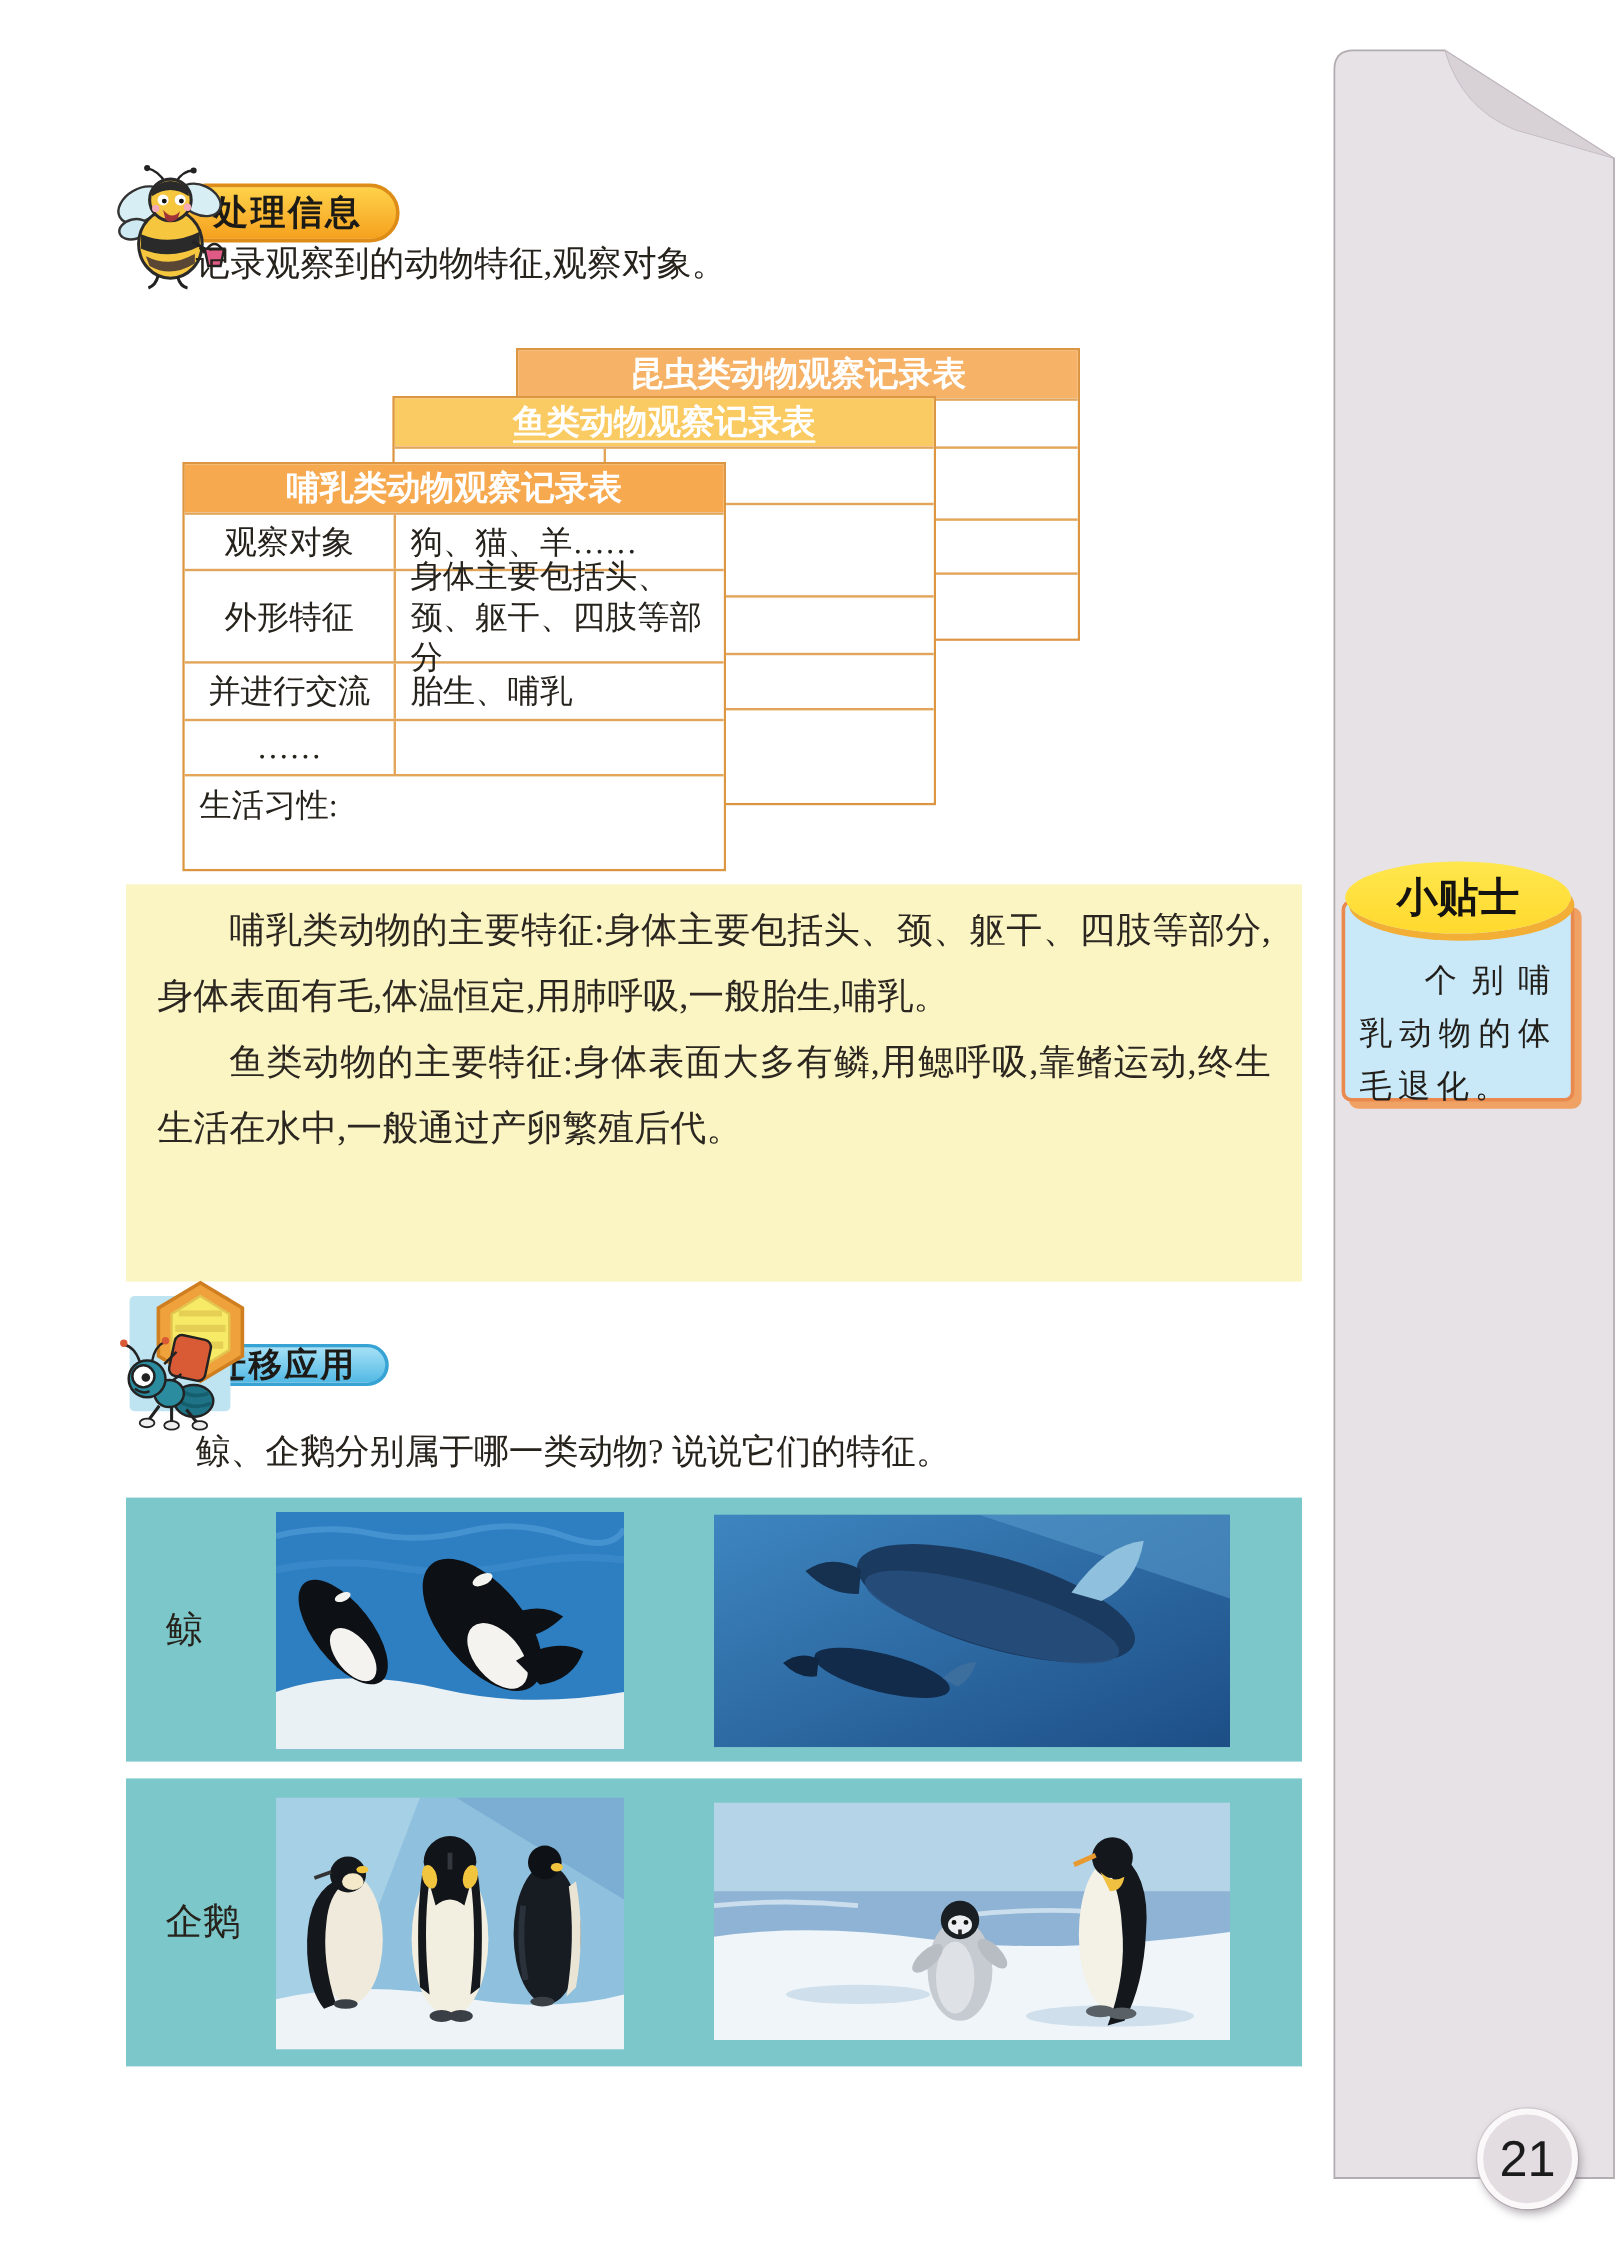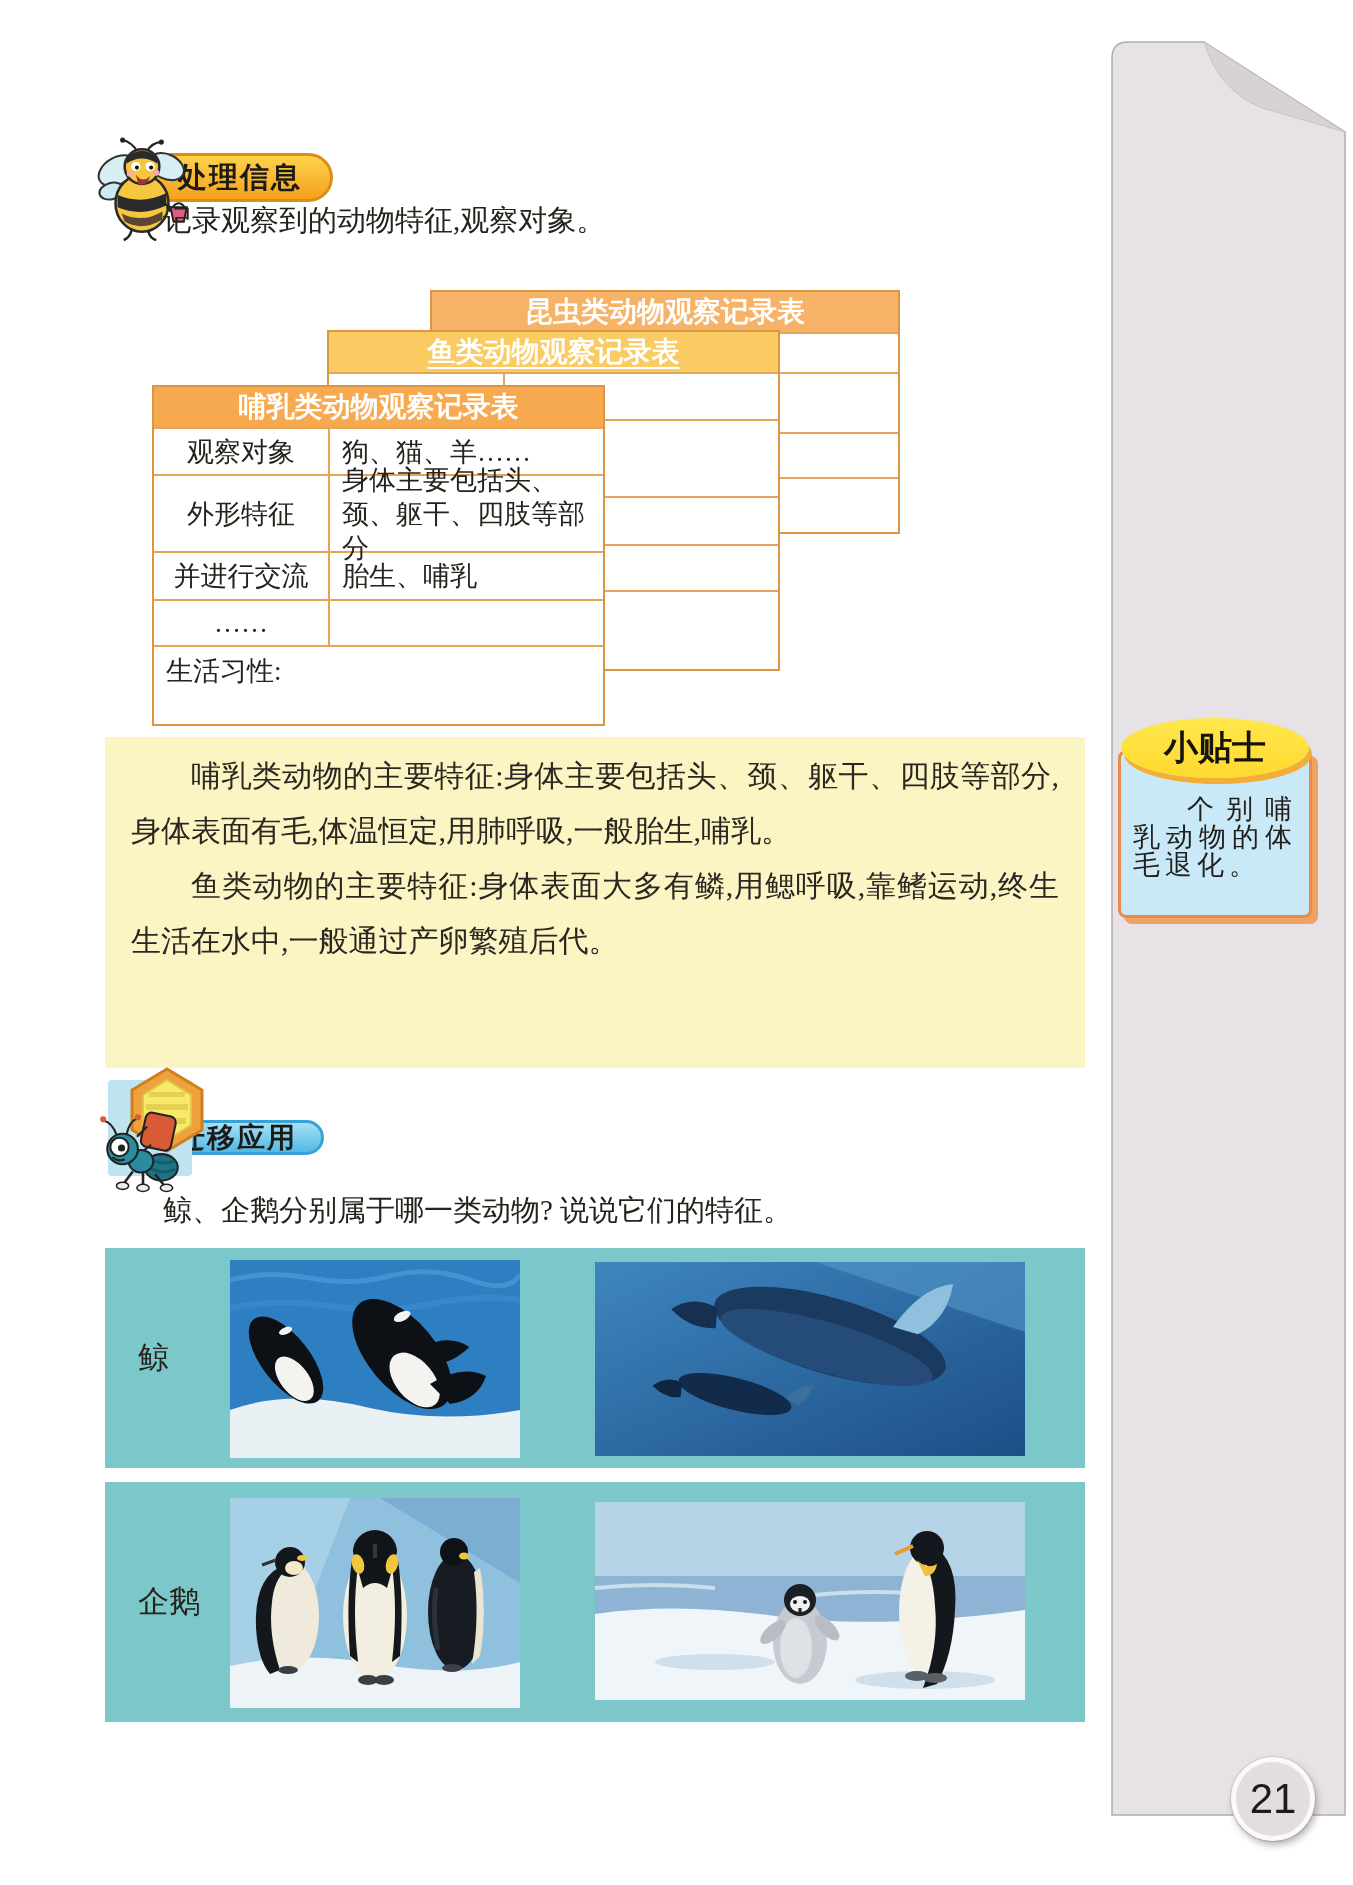--- a/index.html
+++ b/index.html
@@ -63,21 +63,21 @@
     background:#fbf5c4; padding:11px 26px 16px 26px;
   }
   .summary p { margin:0; font-size:30px; line-height:55px; text-indent:2em; text-align:justify; color:#2b2620; }
   
   .tip-box {
     position:absolute; left:1118px; top:750px; width:194px; height:168px;
     background:#c9e9f8; border:3px solid #e9894e; border-radius:8px;
     box-shadow:6px 6px 0 #f0a265; z-index:5;
   }
   .tip-text {
-    padding:42px 12px 0 12px; font-size:27px; line-height:28px;
+    padding:42px 12px 0 12px; font-size:27px; line-height:44px;
     letter-spacing:5px; text-indent:2em; text-align:justify; color:#221f1b;
   }
   .tip-badge {
     position:absolute; left:1121px; top:718px; width:188px; height:60px;
     background:linear-gradient(#ffe74d, #ffd92e); border-radius:50%;
     box-shadow:3px 6px 0 #f2ae35; display:flex; align-items:center; justify-content:center;
     font-family:Liberation Sans, sans-serif; font-weight:bold; font-size:34px; color:#151310;
     z-index:6;
   }
   

